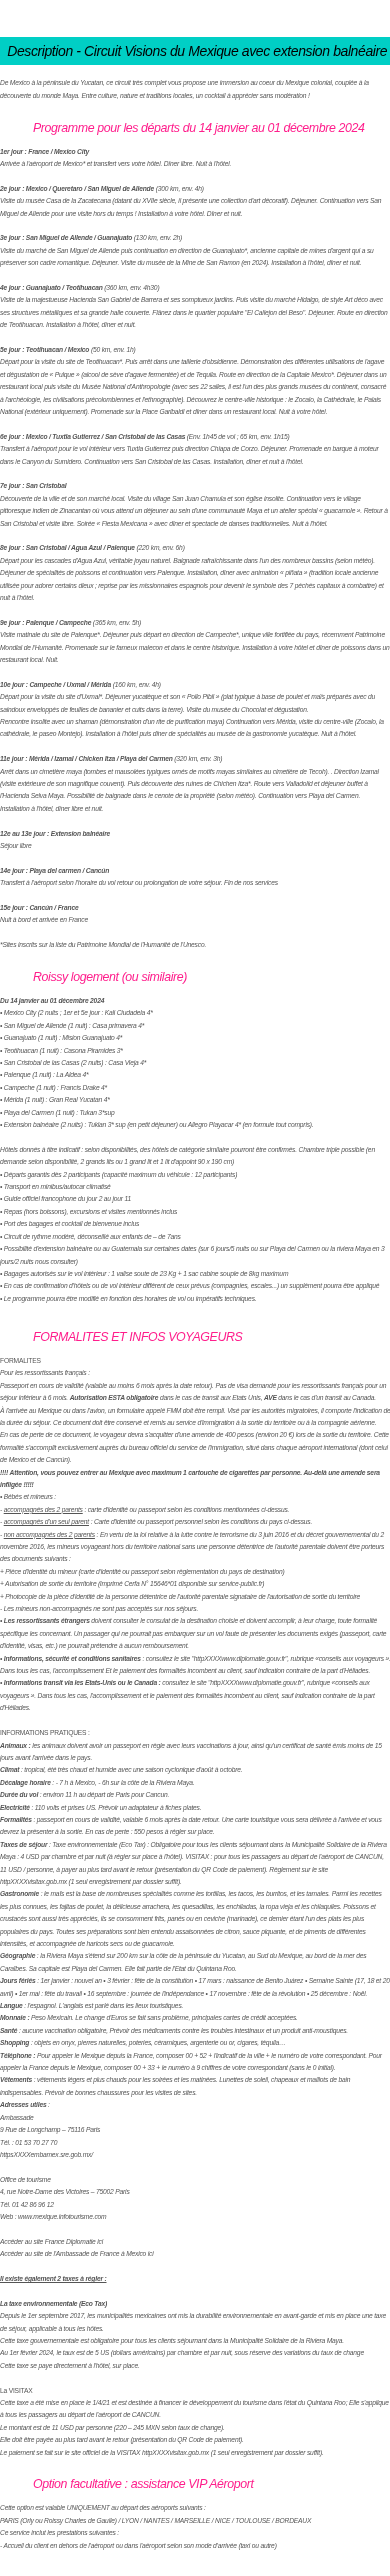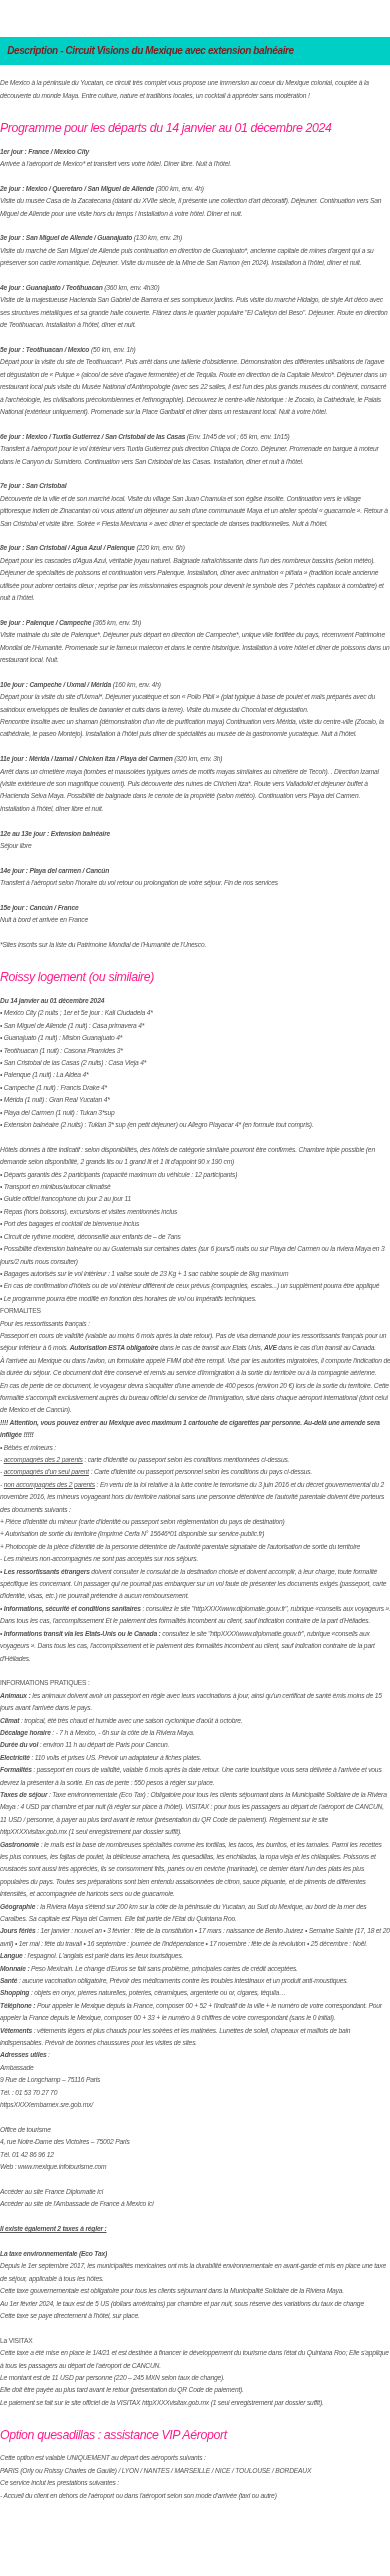--- a/index.html
+++ b/index.html
@@ -15,38 +15,39 @@
   }
   .top-gap { height: 37px; }
   .title-bar {
     background: #00cfc5;
     height: 28px;
     display: flex;
     align-items: center;
     padding-left: 7.2px;
   }
   .title-bar h1 {
-    color: #7f1d1d;
-    font-size: 10px;
-    font-weight: bold;
+    color: #000000;
+    font-size: 14px;
+    font-weight: normal;
     font-style: italic;
     letter-spacing: -0.4px;
     white-space: nowrap;
   }
   .content { padding: 0 0 10.3px 0; }
   p { margin: 0; }
   .intro { margin-top: 12.4px; }
   h2.section {
     color: #ff1e8c;
     font-size: 12.4px;
     font-weight: normal;
     font-style: italic;
     letter-spacing: -0.4px;
     line-height: 15.5px;
     margin: 18.5px 0 9.3px 0;
+    padding-left: 33px;
   }
   .day { margin-bottom: 12.4px; }
   .day-title b { font-weight: bold; color: #555; }
   .sub-b { font-weight: bold; }
   .blank { height: 12.4px; }
   ul.bullets { list-style: none; }
   ul.bullets li::before { content: "\2022\00a0"; }
   .u { text-decoration: underline; }
 </style>
 </head>
@@ -145,20 +146,21 @@
       <li>Guide officiel francophone du jour 2 au jour 11</li>
       <li>Repas (hors boissons), excursions et visites mentionnés inclus</li>
       <li>Port des bagages et cocktail de bienvenue inclus</li>
       <li>Circuit de rythme modéré, déconseillé aux enfants de – de 7ans</li>
       <li>Possibilité d'extension balnéaire ou au Guatemala sur certaines dates (sur 6 jours/5 nuits ou sur Playa del Carmen ou la riviera Maya en 3 jours/2 nuits nous consulter)</li>
       <li>Bagages autorisés sur le vol intérieur : 1 valise soute de 23 Kg + 1 sac cabine souple de 8kg maximum</li>
       <li>En cas de confirmation d'hôtels ou de vol intérieur différent de ceux prévus (compagnies, escales...) un supplément pourra être appliqué</li>
       <li>Le programme pourra être modifié en fonction des horaires de vol ou impératifs techniques.</li>
     </ul>
 
+  <h2 class="section" style="margin-top:25px">FORMALITES ET INFOS VOYAGEURS</h2>
   <p class="sub-b" style="font-style:normal;font-weight:normal">FORMALITES</p>
   <p>Pour les ressortissants français :</p>
   <p><span>Passeport en cours de validité (valable au moins 6 mois après la date retour). Pas de visa demandé pour les ressortissants français pour un séjour inférieur à 6 mois. </span><b>Autorisation ESTA obligatoire</b><span> dans le cas de transit aux Etats Unis, </span><b>AVE</b><span> dans le cas d'un transit au Canada.</span></p>
   <p>À l'arrivée au Mexique ou  dans l'avion, un formulaire appelé FMM doit être rempli. Visé par les autorités migratoires, il comporte l'indication de la durée du séjour. Ce document doit être conservé et remis au service d'immigration à la sortie du territoire ou à la compagnie aérienne.</p>
   <p>En cas de perte de ce document, le voyageur devra s'acquitter d'une amende de 400 pesos (environ 20 €) lors de la sortie du territoire. Cette formalité s'accomplit exclusivement auprès du bureau officiel du service de l'immigration, situé dans chaque aéroport international (dont celui de Mexico et de Cancún).</p>
   <p style="font-weight:bold">!!!! Attention, vous pouvez entrer au Mexique avec maximum 1 cartouche de cigarettes par personne. Au-delà une amende sera infligée !!!!!</p>
   <ul class="bullets">
       <li>Bébés et mineurs :</li>
     </ul>
   <div id="mineurs">
@@ -228,21 +230,21 @@
     </div>
   <div class="blank"></div>
   <p style="font-style:normal">La VISITAX</p>
   <div id="visitax">
       <p>Cette taxe a été mise en place le 1/4/21 et est destinée à financer le développement du tourisme dans l'état du Quintana Roo; Elle s'applique à tous les passagers au départ de l'aéroport de CANCUN.</p>
       <p>Le montant est de 11 USD par personne (220 – 245 MXN selon taux de change).</p>
       <p>Elle doit être payée au plus tard  avant le retour (présentation du QR Code de paiement).</p>
       <p>Le paiement se fait sur le site officiel de la VISITAX httpXXXXvisitax.gob.mx  (1 seul enregistrement par dossier suffit).</p>
     </div>
 
-  <h2 class="section">Option quesadillas : assistance VIP Aéroport</h2>
+  <h2 class="section">Option facultative : assistance VIP Aéroport</h2>
   <div id="vip">
       <p>Cette option est valable UNIQUEMENT au départ des aéroports suivants :</p>
       <p>PARIS (Orly ou Roissy Charles de Gaulle) / LYON / NANTES / MARSEILLE / NICE / TOULOUSE / BORDEAUX</p>
       <p>Ce service inclut les prestations suivantes :</p>
       <p>- Accueil du client en dehors de l'aéroport ou dans l'aéroport selon son mode d'arrivée (taxi ou autre)</p>
     </div>
 
 </div>
 
 

